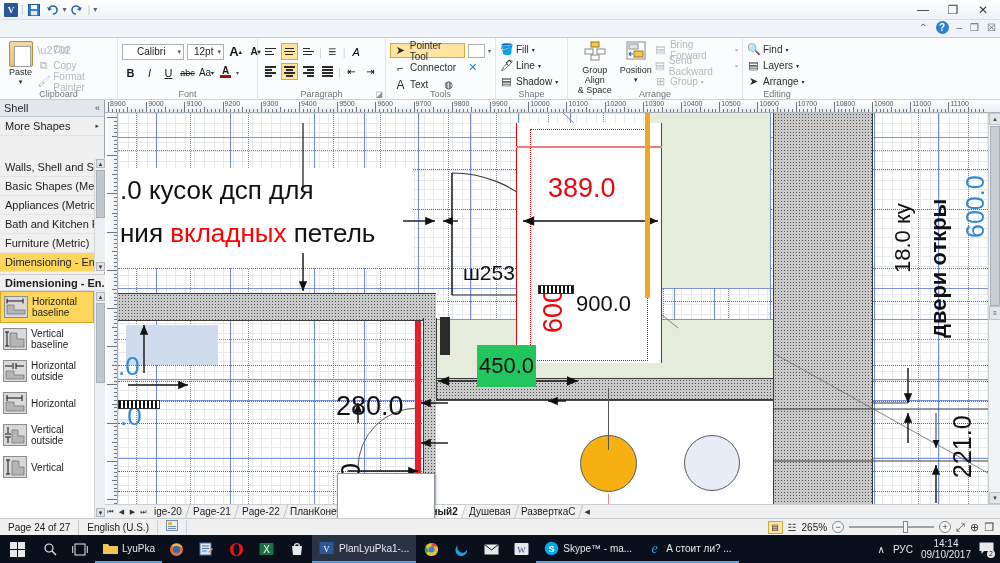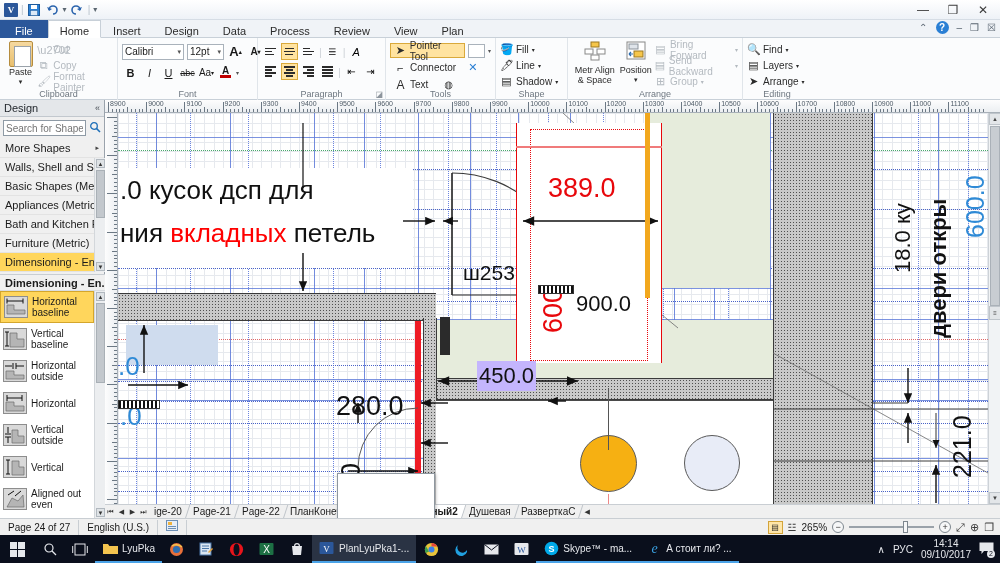--- a/index.html
+++ b/index.html
@@ -92,21 +92,21 @@
   .pasteicon:after{
     content:""; position:absolute; left:4px; top:4px; width:15px; height:19px;
     background:#fff; border:1px solid #9aa2aa;
   }
   
   .fontg { width:140px; }
   .fbox {
     height:16px; border:1px solid #a9b2bb; background:#fff; font-size:10px;
     display:flex; align-items:center; padding:0 2px; color:#1a1a1a;
   }
-  .fbox .cv { flex:1; }
+  .fbox .cv { flex:1;text-align:center; }
   .fbox .ar { font-size:7px; color:#555; }
   .fbtn {
     width:17px;height:17px;display:flex;align-items:center;justify-content:center;
     font-size:11px;color:#1a1a1a;
   }
   .fbtn.b{font-weight:bold;} .fbtn.i{font-style:italic;} .fbtn.u{text-decoration:underline;}
   
   .parag { width:128px; }
   .pbtn {
     width:17px;height:17px;display:flex;align-items:center;justify-content:center;
@@ -342,31 +342,20 @@
       <span class="qdd">▾</span>
     </div>
     <div class="wincontrols">
       <div>—</div>
       <div>❐</div>
       <div>✕</div>
     </div>
   </div>
 
   <div class="tabbar">
-    <div class="tabs">
-      <div class="tab file">File</div>
-      <div class="tab active">Home</div>
-      <div class="tab">Insert</div>
-      <div class="tab">Design</div>
-      <div class="tab">Data</div>
-      <div class="tab">Process</div>
-      <div class="tab">Review</div>
-      <div class="tab">View</div>
-      <div class="tab">Plan</div>
-    </div>
     <div class="helpbar">
       <span>⌃</span>
       <div class="helpq">?</div>
       <span>–</span>
       <span>❒</span>
       <span>☒</span>
     </div>
   </div>
 
   <div class="ribbon">
@@ -553,21 +542,21 @@
       <div class="gbody">
         <div class="bigbtn" style="width:50px">
           <span class="bi">
             <svg width="22" height="20" viewBox="0 0 22 20">
                 <rect x="7" y="1" width="8" height="5" fill="#f6c64a" stroke="#9a7620"></rect>
                 <rect x="1" y="8" width="8" height="5" fill="#fff" stroke="#888"></rect>
                 <rect x="13" y="8" width="8" height="5" fill="#fff" stroke="#888"></rect>
                 <rect x="7" y="14" width="8" height="5" fill="#fff" stroke="#888"></rect>
               </svg>
           </span>
-          <span>Metr Align</span>
+          <span>Group Align</span>
           <span>&amp; Space</span>
         </div>
         <div class="bigbtn" style="width:40px">
           <span class="bi">
             <svg width="22" height="20" viewBox="0 0 22 20">
                 <rect x="2" y="1" width="18" height="17" fill="#fff" stroke="#888"></rect>
                 <rect x="4" y="3" width="9" height="5" fill="#dfe4ea" stroke="#8b939b"></rect>
                 <rect x="9" y="10" width="9" height="6" fill="#f6c64a" stroke="#9a7620"></rect>
                 <path d="M8 13 L4 13 M4 13 L6 11 M4 13 L6 15" stroke="#2b6cb0" stroke-width="1.2" fill="none"></path>
               </svg>
@@ -613,31 +602,22 @@
           <span>Arrange</span>
             <span style="font-size:6px">▾</span>
         </div>
       </div>
       <div class="glabel">Editing</div>
     </div>
   </div>
 
   <div class="shapespanel">
     <div class="sp-head">
-      <span>Design</span>
+      <span>Shell</span>
       <span class="col">«</span>
-    </div>
-    <div class="sp-search">
-      <input placeholder="Search for Shape" style="">
-      <span class="srch-glass">
-        <svg width="12" height="12" viewBox="0 0 12 12">
-            <circle cx="5" cy="5" r="3.3" stroke="#1e6fb8" stroke-width="1.3" fill="none"></circle>
-            <line x1="7.4" y1="7.4" x2="11" y2="11" stroke="#1e6fb8" stroke-width="1.5"></line>
-          </svg>
-      </span>
     </div>
     <div class="sp-row">
       <span>More Shapes</span>
       <span class="chev">▸</span>
     </div>
 
     <div style="position:absolute; left:0; top:58px; width:105px; height:115px;">
       <div class="sp-row" style="width:94px">Walls, Shell and Str...</div>
       <div class="sp-row" style="width:94px">Basic Shapes (Metr...</div>
       <div class="sp-row" style="width:94px">Appliances (Metric)</div>
@@ -726,32 +706,20 @@
           <span class="st-ic">
             <svg width="22" height="20" viewBox="0 0 22 20">
                 <path d="M8 18 L8 4 L15 4 L15 10 L20 10 L20 18 Z" fill="#b5b5b5" stroke="#6a6a6a" stroke-width="0.7"></path>
                 <line x1="4" y1="3" x2="4" y2="17" stroke="#111"></line>
                 <line x1="2" y1="3" x2="6" y2="3" stroke="#111"></line>
                 <line x1="2" y1="17" x2="6" y2="17" stroke="#111"></line>
               </svg>
           </span>
           <span class="st-lbl">
             <span>Vertical</span>
-          </span>
-        </div>
-        <div class="st-item">
-          <span class="st-ic">
-            <svg width="22" height="20" viewBox="0 0 22 20">
-                <path d="M3 18 L8 9 L14 12 L19 6 L20 18 Z" fill="#b5b5b5" stroke="#6a6a6a" stroke-width="0.7"></path>
-                <line x1="4" y1="6" x2="10" y2="2" stroke="#111"></line>
-                <line x1="11" y1="7" x2="17" y2="2" stroke="#111"></line>
-              </svg>
-          </span>
-          <span class="st-lbl">
-            <span>Aligned out</span><br><span>even</span>
           </span>
         </div>
         <div class="st-item">
           
           
         </div>
 
       </div>
       <div class="sp-scroll" style="top:0; height:227px;">
         <div class="sp-arr" style="top:1px">▲</div>
@@ -1407,21 +1375,21 @@
         <span>.0 кусок дсп для</span>
       </div>
       <div class="bigtxt" style="left:2px; top:105px; font-size:26px;">
         <span>ния </span><span class="rd">вкладных</span><span> петель</span>
       </div>
 
       <div class="dimtext" style="left:345px; top:148px; font-size:21px;">ш253</div>
 
       <div class="dimtext" style="left:458px; top:178px; font-size:22px;">900.0</div>
 
-      <div class="dimtext" style="left:359px; top:248px; font-size:22px; background:#c4b5fd; padding:2px 2px;">450.0</div>
+      <div class="dimtext" style="left:359px; top:232px; font-size:22px; background:#22c55e; padding:8px 2px;">450.0</div>
 
       <div class="dimtext" style="left:218px; top:278px; font-size:27px;">280.0</div>
 
       <div class="dimtext red" style="left:430px; top:60px; font-size:27px;">389.0</div>
 
       <div class="vtext red" style="left:420px; top:220px; font-size:27px;">600</div>
 
       <div class="vtext" style="left:772px; top:160px; font-size:22px;">18.0 ку</div>
 
       <div class="vtext" style="left:808px; top:225px; font-size:22px; font-weight:600;">двери откры</div>

